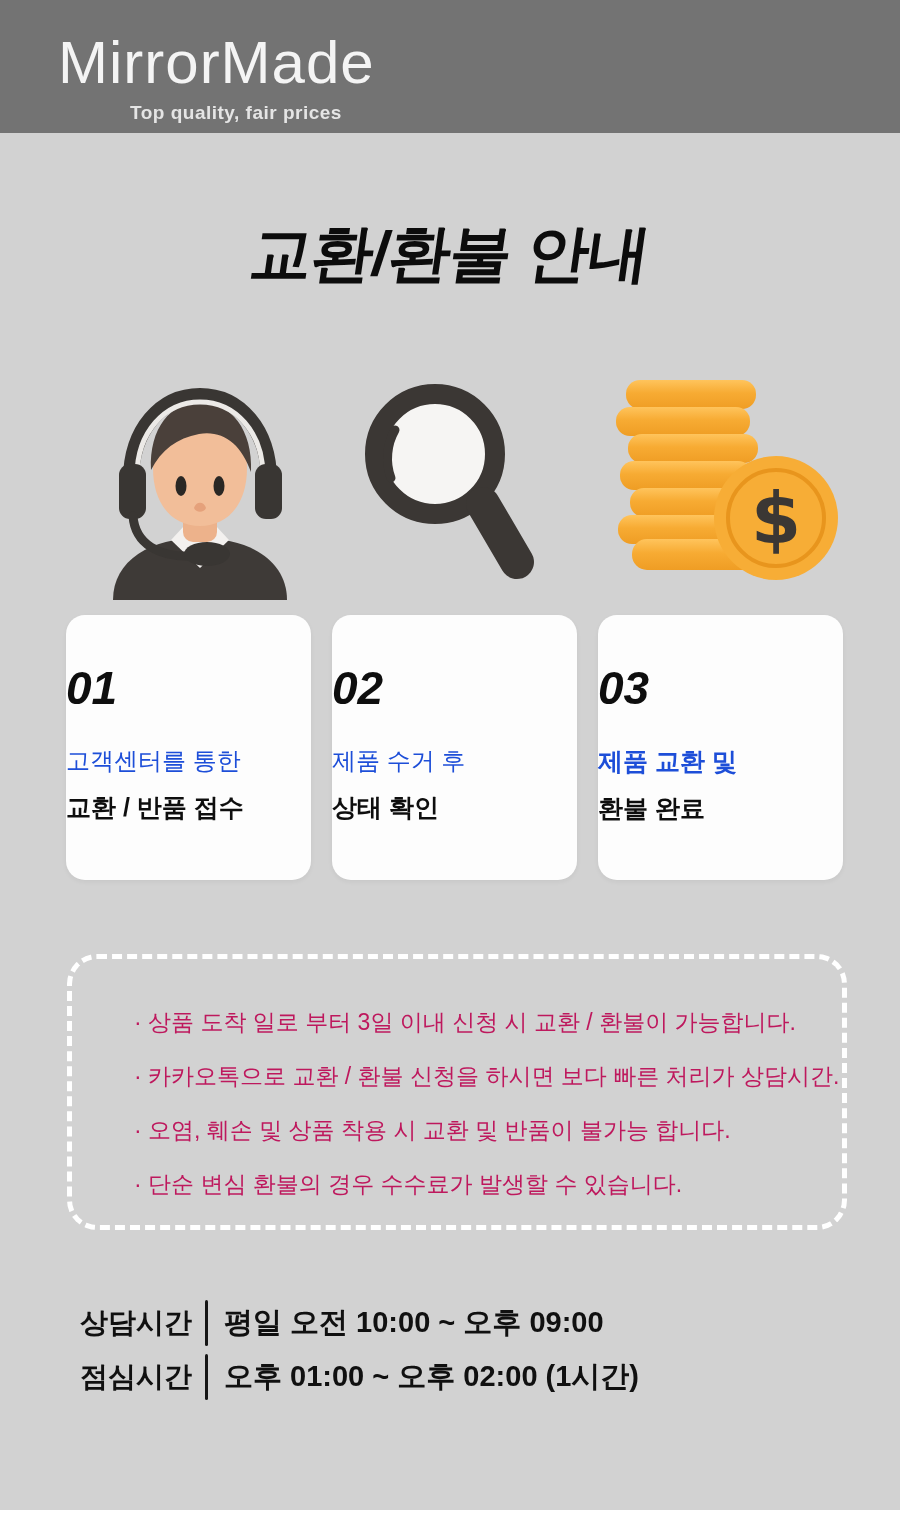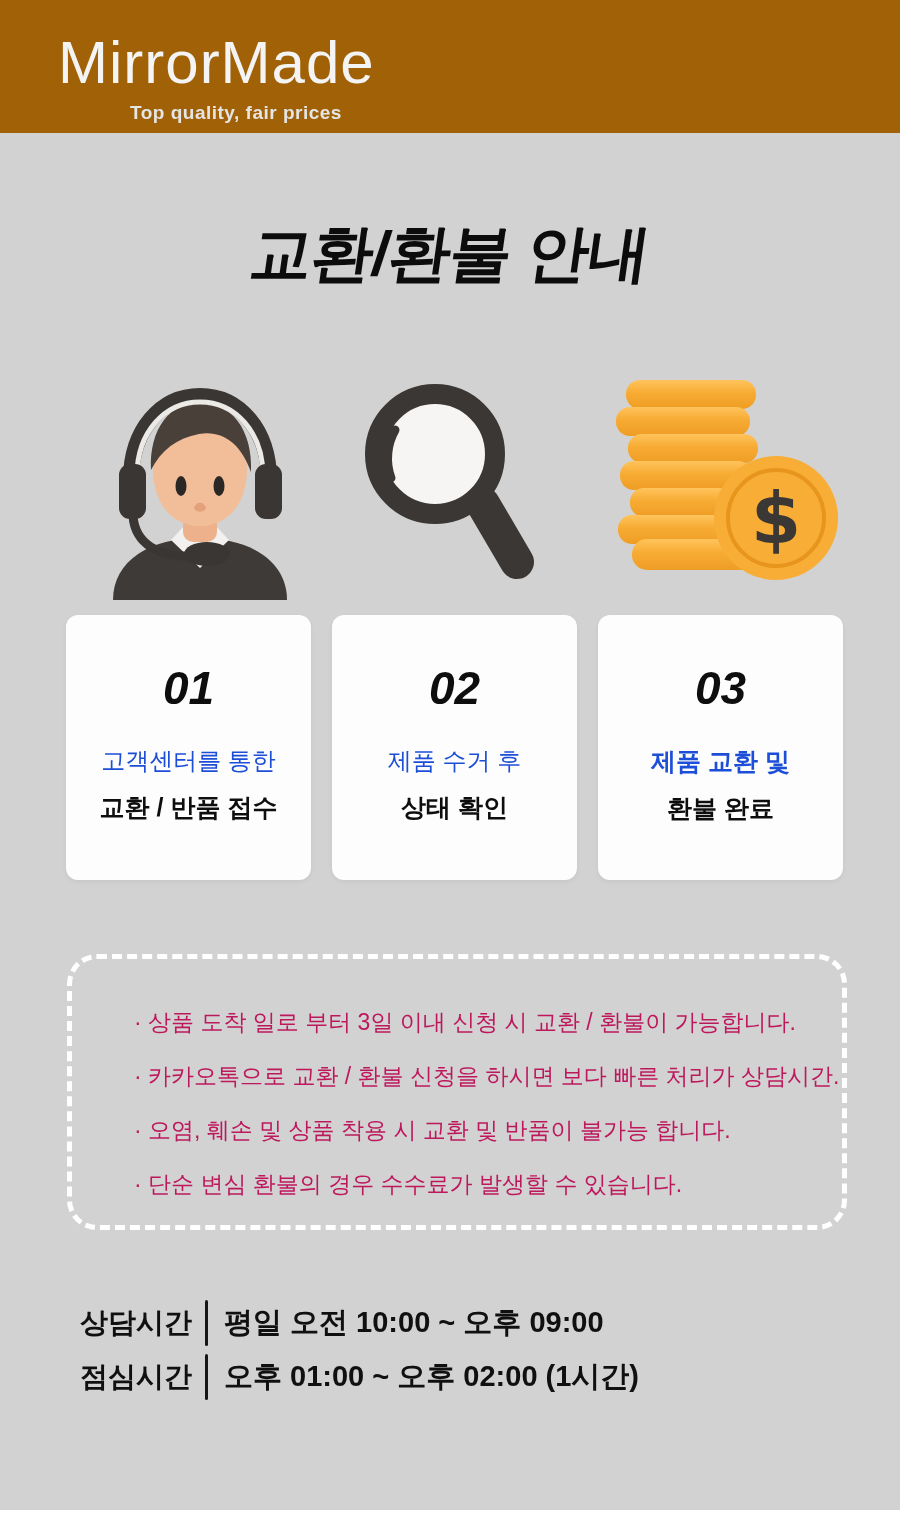--- a/index.html
+++ b/index.html
@@ -1,39 +1,39 @@
 <!DOCTYPE html>
 <html><head>
 <meta charset="utf-8">
 <style>
   * { margin:0; padding:0; box-sizing:border-box; }
   body { background:#ffffff; font-family:"Liberation Sans","DejaVu Sans",sans-serif; }
   .page { position:relative; width:900px; height:1537px; margin:0 auto; background:#ffffff; overflow:hidden; }
 
   
-  .header { position:absolute; left:0; top:0; width:900px; height:133px; background:#a16207; }
+  .header { position:absolute; left:0; top:0; width:900px; height:133px; background:#737373; }
   .logo { position:absolute; left:58px; top:28px; font-size:60px; font-weight:400; color:#f4f4f4; letter-spacing:1px; }
   .tagline { position:absolute; left:130px; top:102px; font-size:19px; font-weight:600; color:#e5e5e5; letter-spacing:0.5px; }
 
   
   .content { position:absolute; left:0; top:133px; width:900px; height:1377px; background:#d2d2d2; }
 
   .title { position:absolute; left:0; top:212px; width:900px; text-align:center;
            font-size:62px; font-weight:800; color:#0c0c0c; transform:skewX(-8deg); letter-spacing:-1px; }
 
   
   .icon-box { position:absolute; }
   .icon-agent { left:103px; top:370px; width:195px; height:230px; }
   .icon-magnifier { left:355px; top:382px; width:190px; height:202px; }
   .icon-coins { left:608px; top:376px; width:232px; height:208px; }
   .icon-box svg { width:100%; height:100%; display:block; }
 
   
   .card { position:absolute; top:615px; width:245px; height:265px; background:#fdfdfd;
-          border-radius:12px; text-align:center; box-shadow:0 2px 5px rgba(0,0,0,0.05); }
+          border-radius:19px; text-align:left; box-shadow:0 2px 5px rgba(0,0,0,0.05); }
   .card1 { left:66px; } .card2 { left:332px; } .card3 { left:598px; }
   .step-number { margin-top:46px; font-size:46px; font-weight:800; font-style:italic; color:#0e0e0e; }
   .step-line1 { margin-top:30px; font-size:24px; font-weight:500; color:#1d4ed8; }
   .step-line2 { margin-top:14px; font-size:25px; font-weight:700; color:#0e0e0e; }
   .card3 .step-line1 { font-weight:700; font-size:25px; }
 
   
   .notice-box { position:absolute; left:67px; top:954px; width:780px; height:276px;
                 border:5px dashed #ffffff; border-radius:30px; padding:36px 30px 0 62px; }
   .notice-line { height:54px; line-height:54px; font-size:23px; font-weight:500; color:#be185d; white-space:nowrap; }

